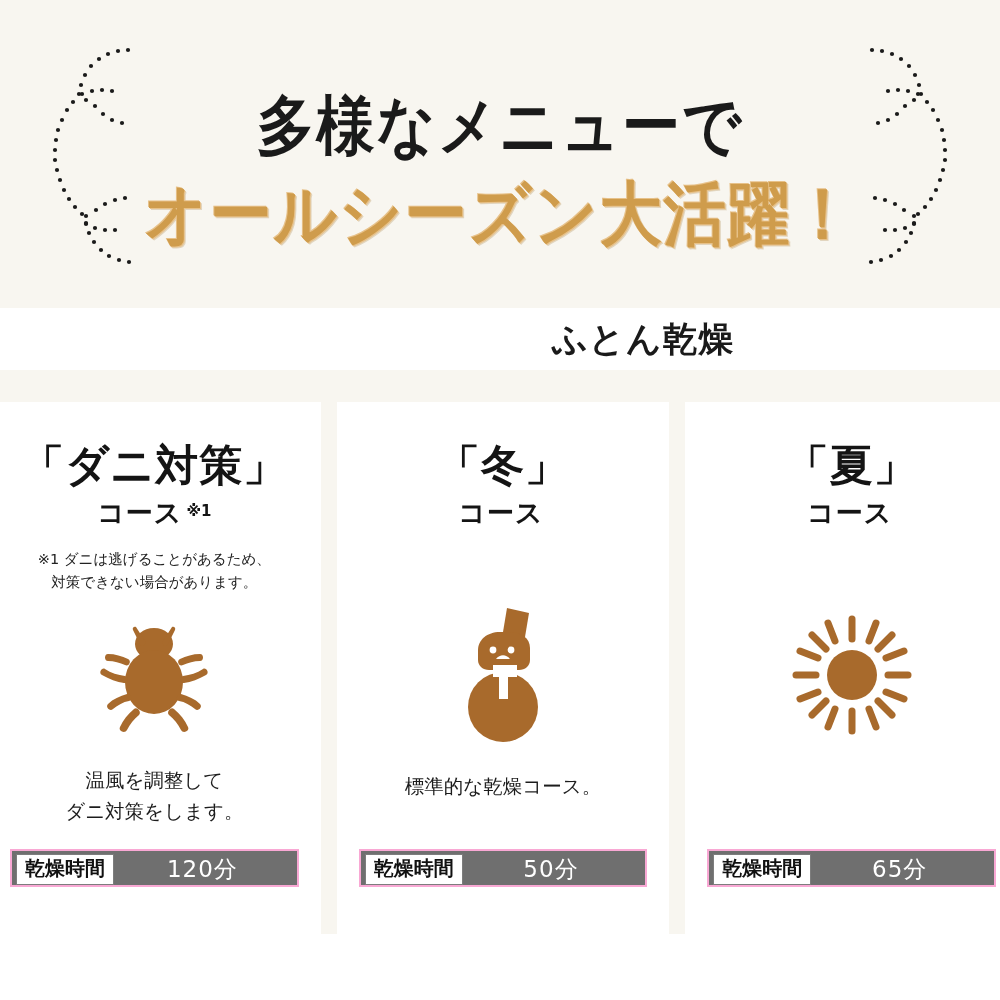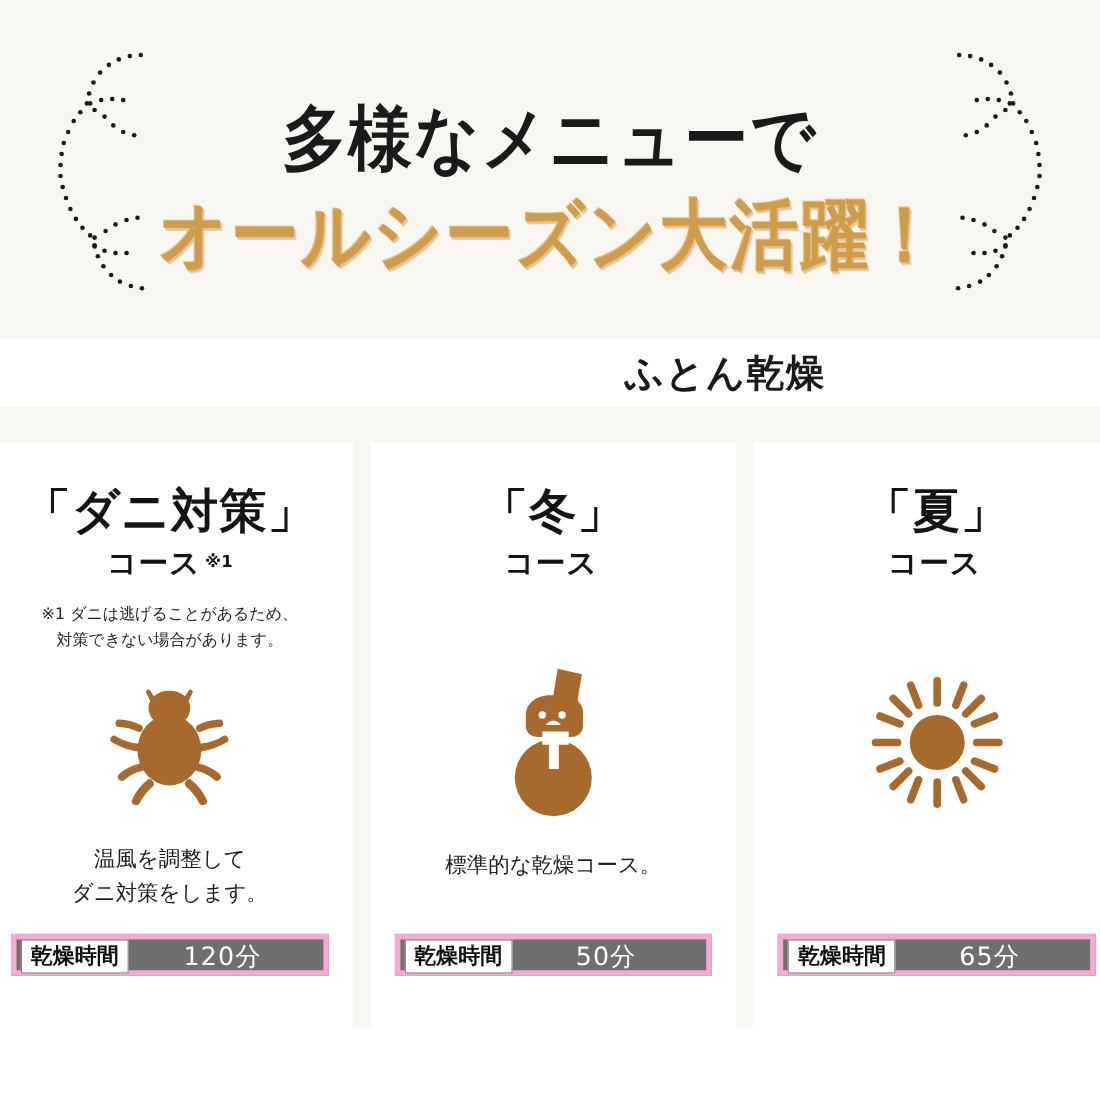--- a/index.html
+++ b/index.html
@@ -69,21 +69,21 @@
   }
   .banner-gold-label{
     position:absolute;right:44px;top:50%;transform:translateY(-50%);
     color:#ffffff;
     font-size:29px;
     font-weight:bold;
     letter-spacing:1px;
     white-space:nowrap;
   }
   .banner-title{
-    position:absolute;left:568px;top:50%;transform:translateY(-50%);
+    position:absolute;left:552px;top:50%;transform:translateY(-50%);
     color:#1a1a1a;
     font-size:35px;
     font-weight:bold;
     letter-spacing:1px;
     white-space:nowrap;
   }
 
   
   .cards{
     position:absolute;left:-12px;top:402px;
@@ -156,22 +156,22 @@
     white-space:pre-line;
     padding:0 18px;
   }
 
   .time-bar{
     position:absolute;
     left:22px;right:22px;bottom:58px;
     height:38px;
     background:#6f6f6f;
     display:flex;
-    align-items:flex-start;
-    border:5px solid #f9a8d4;
+    align-items:flex-end;
+    border:2px solid #f9a8d4;
     box-sizing:border-box;
   }
   .time-label{
     margin-left:4px;
     background:#ffffff;
     color:#111;
     font-size:20px;
     font-weight:bold;
     padding:1px 8px 3px 8px;
     line-height:1.25;

